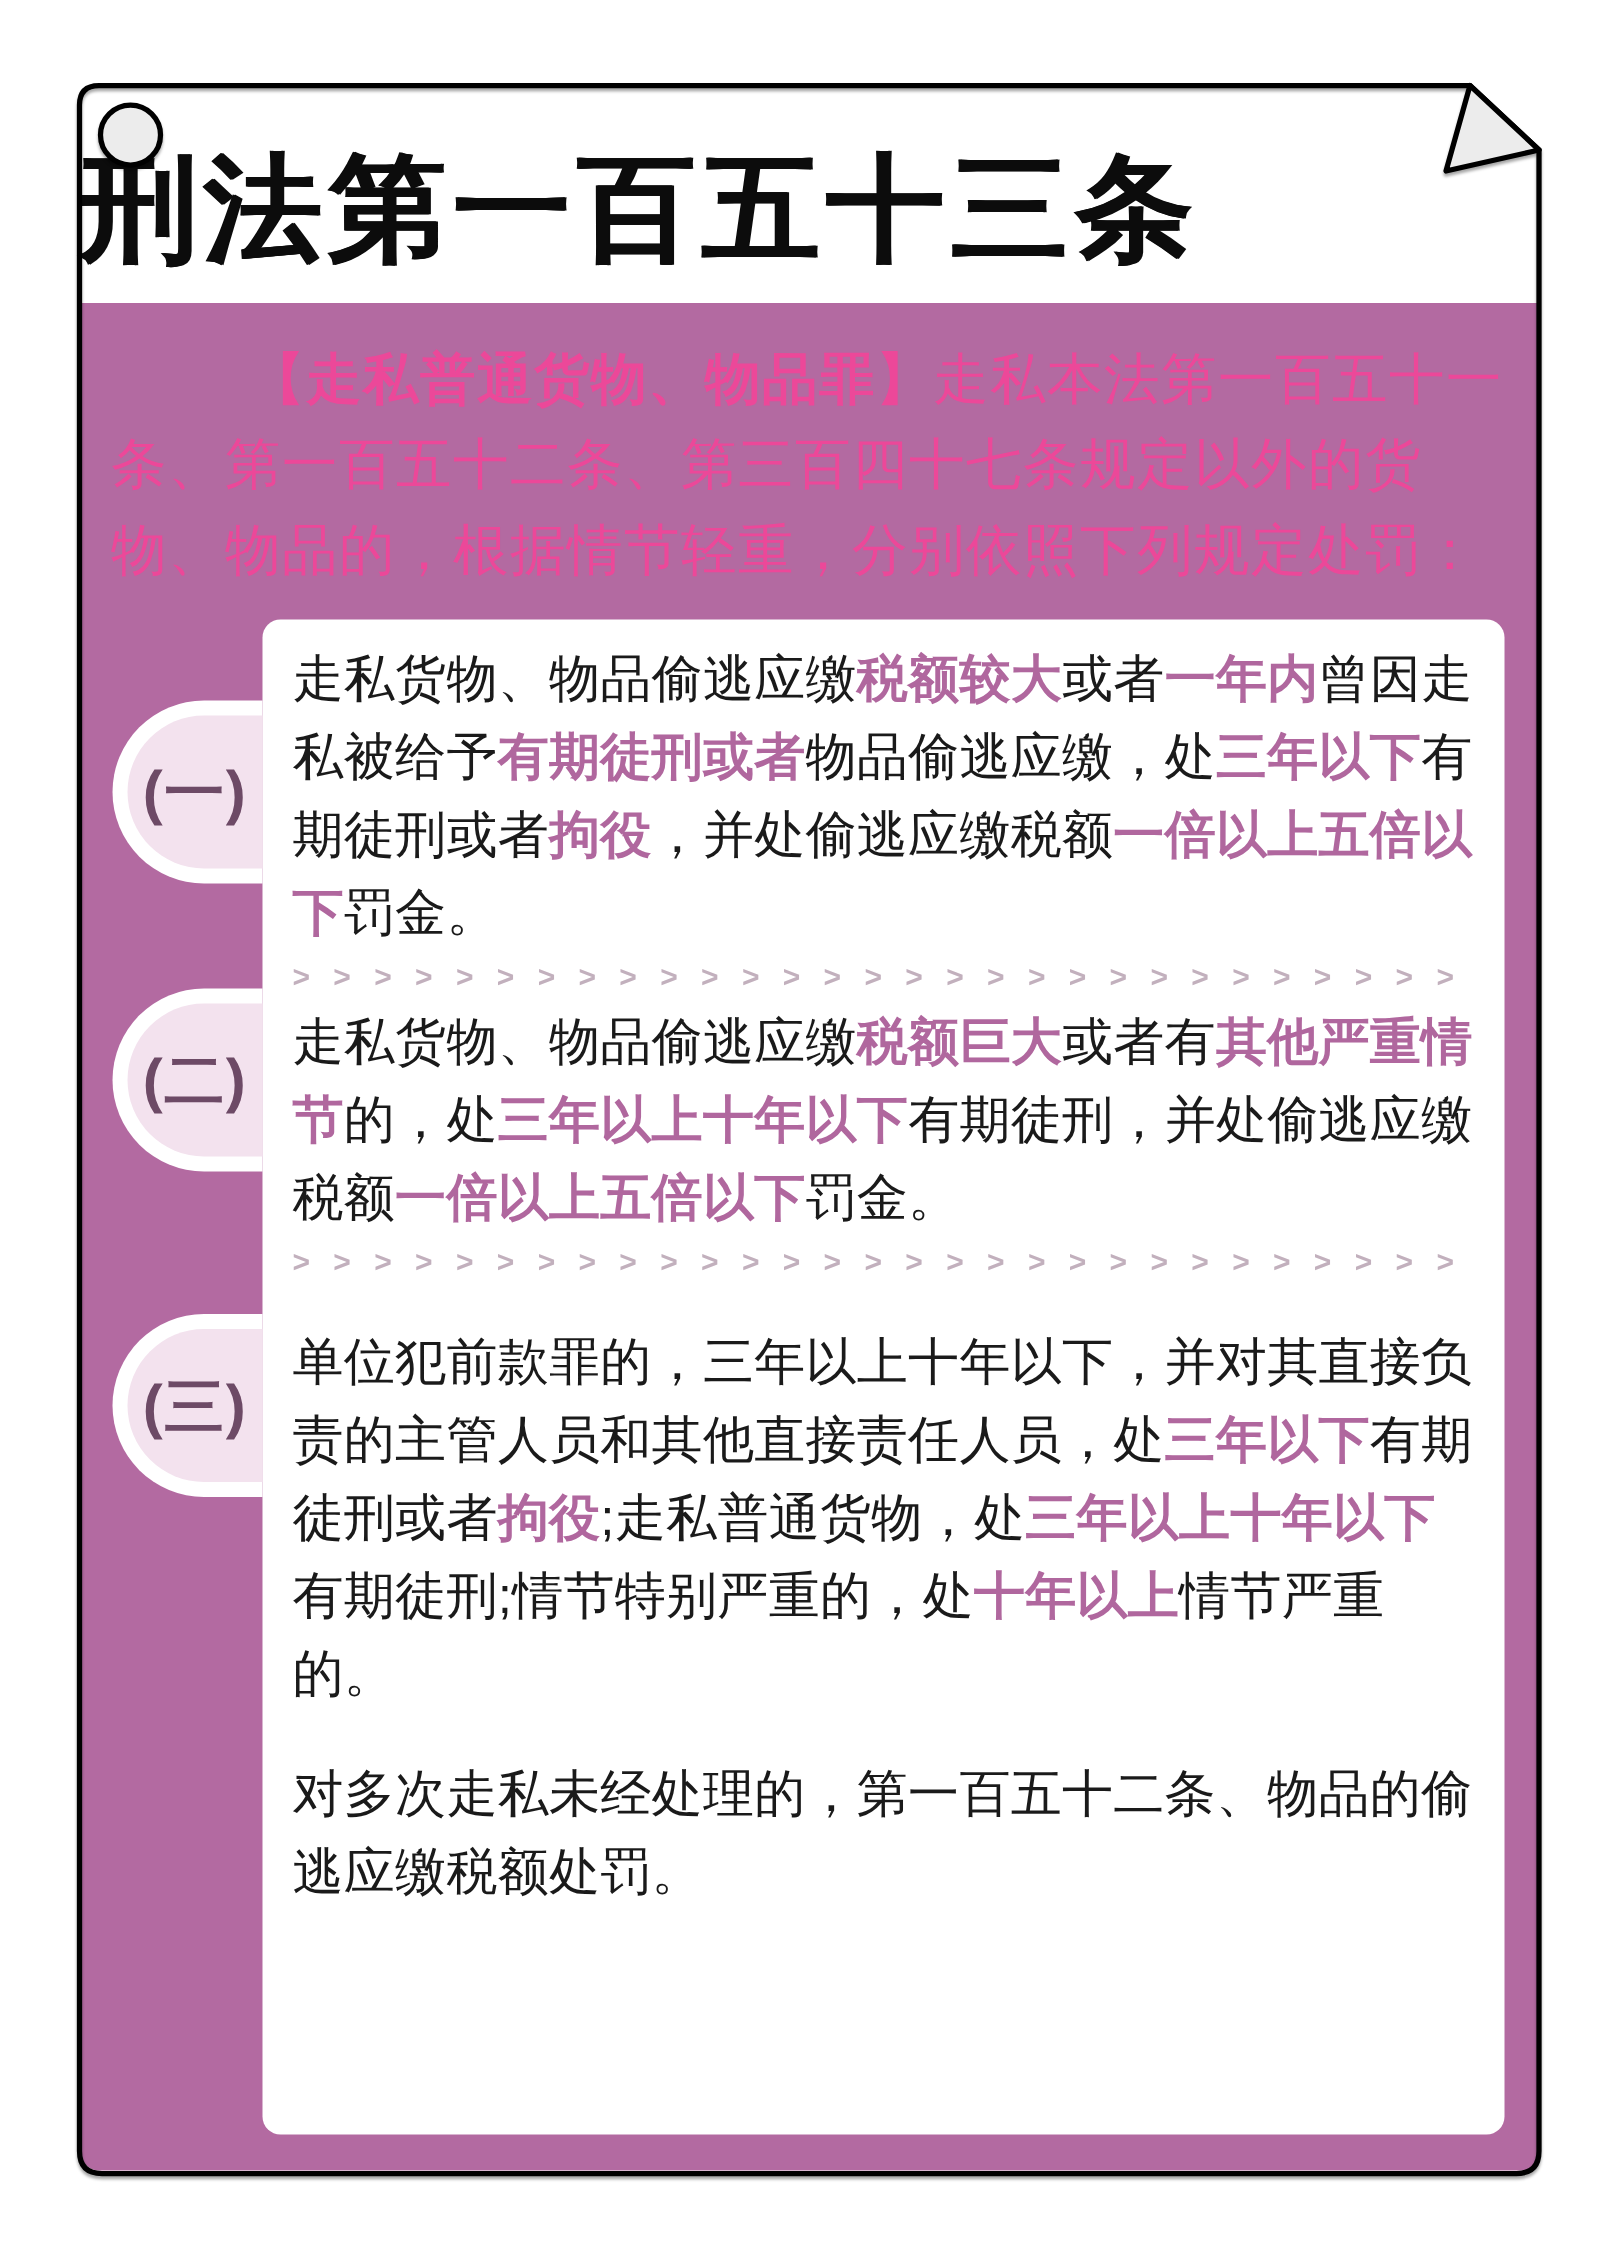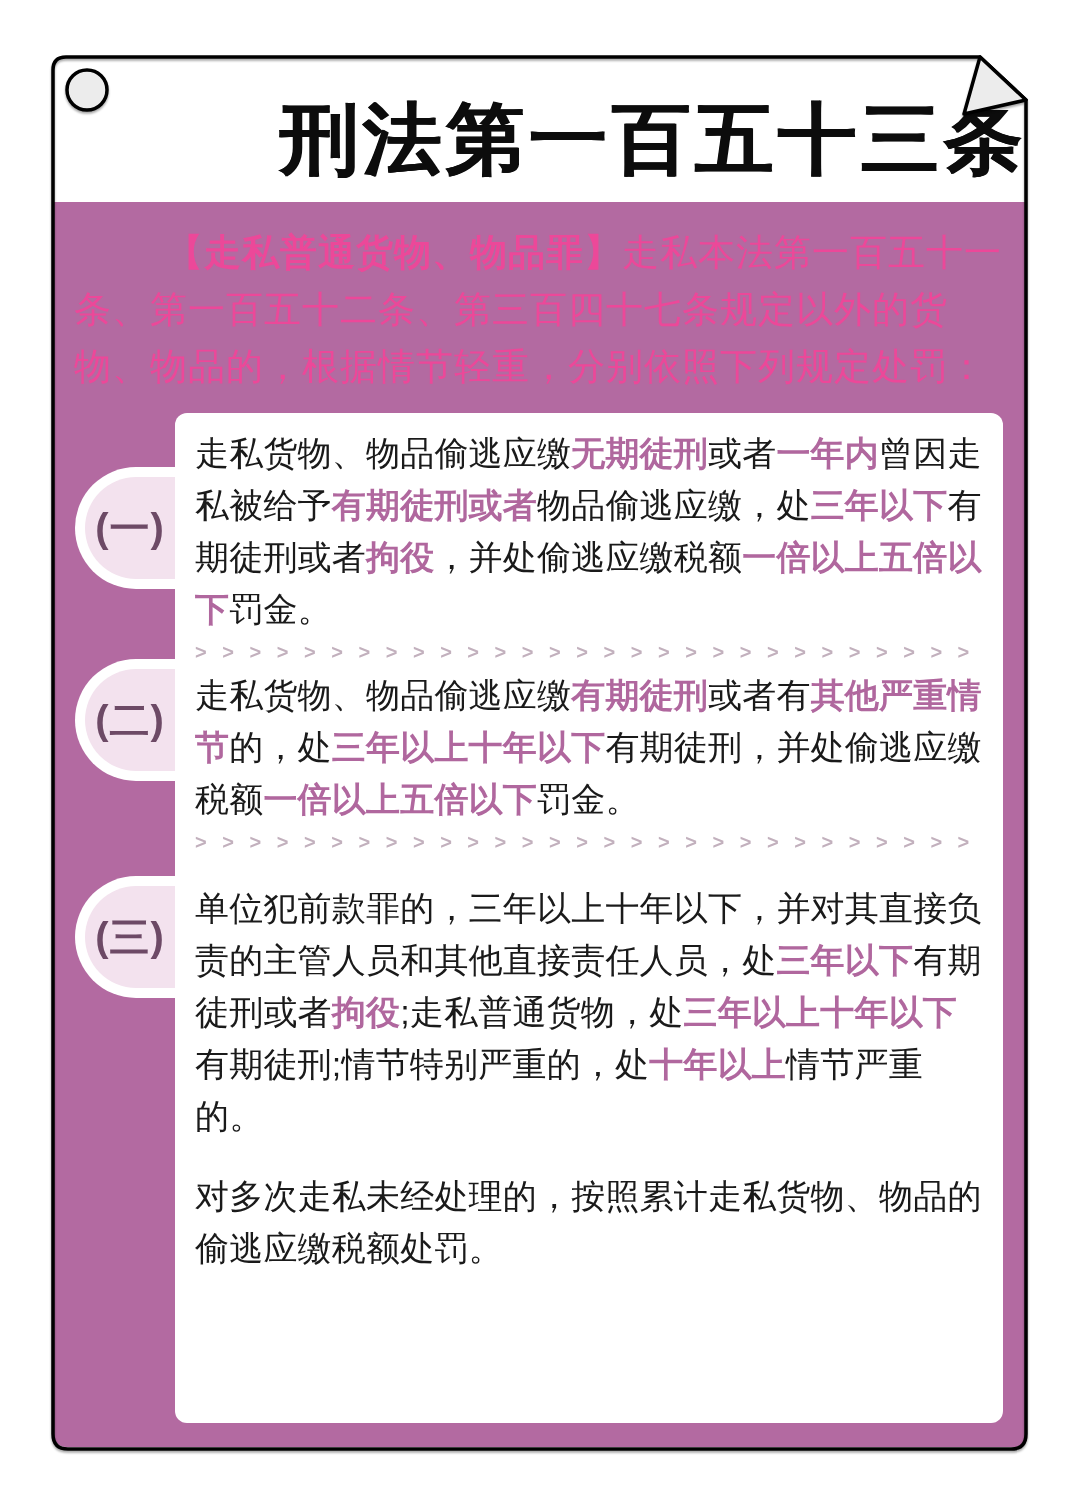--- a/index.html
+++ b/index.html
@@ -14,21 +14,21 @@
     background:#b36aa1;border-radius:0 0 12px 12px;z-index:1;
   }
   
   .card-svg{
     position:absolute;left:0;top:0;width:1080px;height:1506px;z-index:4;
     pointer-events:none;
     filter:drop-shadow(0 2px 1px rgba(0,0,0,0.35));
   }
   .title{
     position:absolute;left:53px;top:84px;width:974px;z-index:2;
-    text-align:right;font-size:78px;font-weight:900;color:#0c0c0c;
+    text-align:left;font-size:78px;font-weight:900;color:#0c0c0c;
     letter-spacing:5px;line-height:110px;
     text-shadow:1px 0 0 #0c0c0c,-0.5px 0 0 #0c0c0c;
   }
   .intro{
     position:absolute;left:74px;top:224px;width:936px;z-index:2;
     color:#ec4899;font-size:37px;line-height:57px;letter-spacing:1px;
     text-indent:92px;margin:0;
   }
   .intro .b{font-weight:800;}
   .content-box{
@@ -66,26 +66,26 @@
 
 <div class="page">
 
   <div class="panel"></div>
 
   <div class="title">刑法第一百五十三条</div>
 
   <p class="intro"><span class="b">【走私普通货物、物品罪】</span><span>走私本法第一百五十一条、第一百五十二条、第三百四十七条规定以外的货物、物品的，根据情节轻重，分别依照下列规定处罚：</span></p>
 
   <div class="content-box">
-    <p><span>走私货物、物品偷逃应缴</span><span class="hl">无期徒刑</span><span>或者</span><span class="hl">一年内</span><span>曾因走私被给予</span><span class="hl">有期徒刑或者</span><span>物品偷逃应缴，处</span><span class="hl">三年以下</span><span>有期徒刑或者</span><span class="hl">拘役</span><span>，并处偷逃应缴税额</span><span class="hl">一倍以上五倍以下</span><span>罚金。</span></p>
+    <p><span>走私货物、物品偷逃应缴</span><span class="hl">税额较大</span><span>或者</span><span class="hl">一年内</span><span>曾因走私被给予</span><span class="hl">有期徒刑或者</span><span>物品偷逃应缴，处</span><span class="hl">三年以下</span><span>有期徒刑或者</span><span class="hl">拘役</span><span>，并处偷逃应缴税额</span><span class="hl">一倍以上五倍以下</span><span>罚金。</span></p>
     <div class="sep">&gt; &gt; &gt; &gt; &gt; &gt; &gt; &gt; &gt; &gt; &gt; &gt; &gt; &gt; &gt; &gt; &gt; &gt; &gt; &gt; &gt; &gt; &gt; &gt; &gt; &gt; &gt; &gt; &gt; &gt; &gt; &gt; &gt;</div>
-    <p><span>走私货物、物品偷逃应缴</span><span class="hl">有期徒刑</span><span>或者有</span><span class="hl">其他严重情节</span><span>的，处</span><span class="hl">三年以上十年以下</span><span>有期徒刑，并处偷逃应缴税额</span><span class="hl">一倍以上五倍以下</span><span>罚金。</span></p>
+    <p><span>走私货物、物品偷逃应缴</span><span class="hl">税额巨大</span><span>或者有</span><span class="hl">其他严重情节</span><span>的，处</span><span class="hl">三年以上十年以下</span><span>有期徒刑，并处偷逃应缴税额</span><span class="hl">一倍以上五倍以下</span><span>罚金。</span></p>
     <div class="sep">&gt; &gt; &gt; &gt; &gt; &gt; &gt; &gt; &gt; &gt; &gt; &gt; &gt; &gt; &gt; &gt; &gt; &gt; &gt; &gt; &gt; &gt; &gt; &gt; &gt; &gt; &gt; &gt; &gt; &gt; &gt; &gt; &gt;</div>
     <p class="gap-top"><span>单位犯前款罪的，三年以上十年以下，并对其直接负责的主管人员和其他直接责任人员，处</span><span class="hl">三年以下</span><span>有期徒刑或者</span><span class="hl">拘役</span><span>;走私普通货物，处</span><span class="hl">三年以上十年以下</span><span>有期徒刑;情节特别严重的，处</span><span class="hl">十年以上</span><span>情节严重的。</span></p>
-    <p class="gap-top"><span>对多次走私未经处理的，按照累计走私货物、物品的偷逃应缴税额处罚。</span></p>
+    <p class="gap-top"><span>对多次走私未经处理的，第一百五十二条、物品的偷逃应缴税额处罚。</span></p>
   </div>
 
   <div class="badge badge-1">
     <div class="pill">(一)</div>
   </div>
   <div class="badge badge-2">
     <div class="pill">(二)</div>
   </div>
   <div class="badge badge-3">
     <div class="pill">(三)</div>

